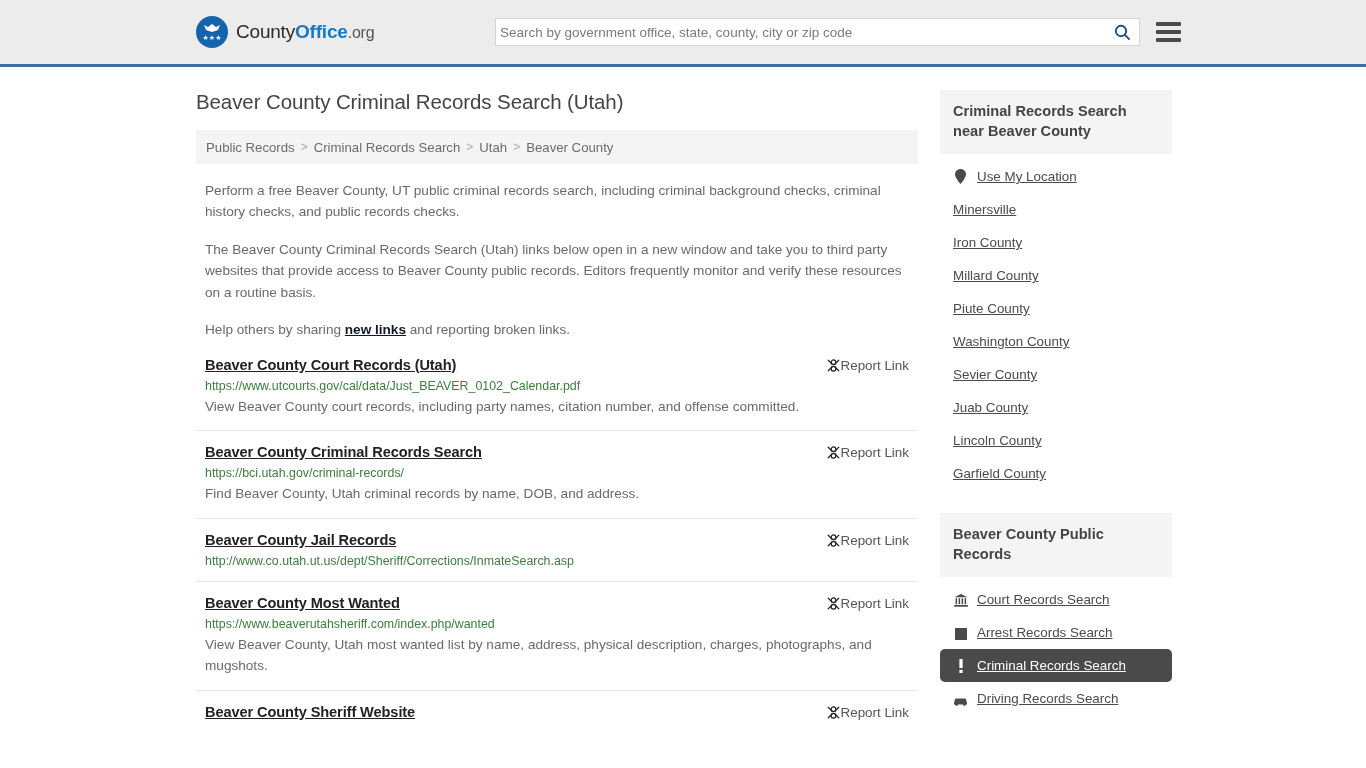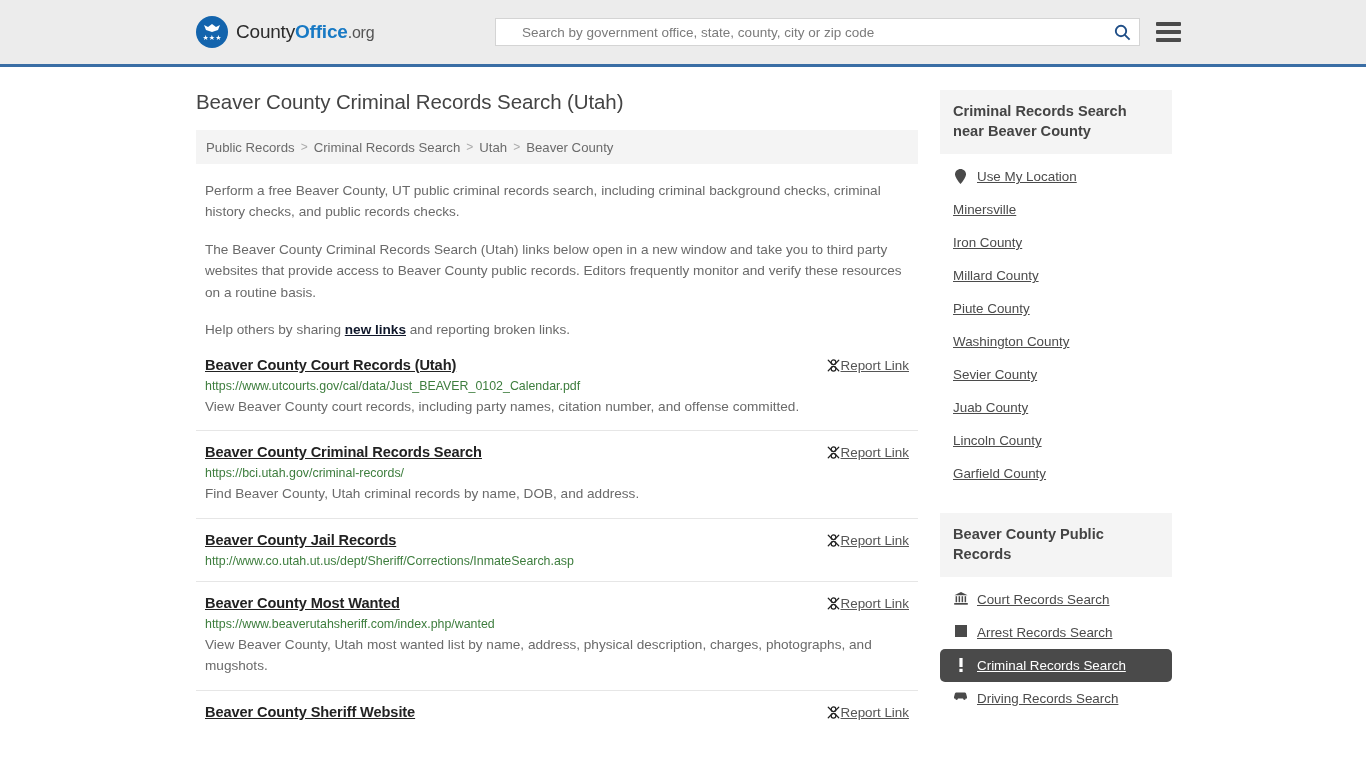--- a/index.html
+++ b/index.html
@@ -55,21 +55,21 @@
     display: flex;
     align-items: center;
   }
   .search-box {
     width: 645px;
     height: 28px;
     background: #fff;
     border: 1px solid #d4d4d4;
     display: flex;
     align-items: center;
-    padding: 0 6px 0 24px;
+    padding: 0 6px 0 2px;
   }
   .search-input {
     border: 0; outline: 0;
     flex: 1;
     font-size: 13.5px;
     color: #6f6f6f;
     font-family: "Liberation Sans", sans-serif;
     background: transparent;
   }
   .search-input::placeholder { color: #7b7b7b; }
@@ -156,21 +156,20 @@
   }
   .report-link {
     display: flex;
     align-items: center;
     gap: 0;
     font-size: 13.4px;
     color: #555;
     white-space: nowrap;
     cursor: pointer;
     padding-top: 1px;
-    text-decoration: underline;
   }
   .unlink-icon { display: block; }
   .link-url {
     font-size: 12.4px;
     color: #3d7d3d;
     margin-top: 6px;
     word-break: break-all;
   }
   .link-desc {
     font-size: 13.6px;
@@ -185,21 +184,21 @@
     background: #f4f4f4;
     padding: 12px 13px 13px 13px;
     font-size: 14.6px;
     font-weight: bold;
     color: #444;
     line-height: 1.34;
   }
   .card-body { padding: 6px 0 0 0; }
   .side-row {
     display: flex;
-    align-items: flex-start;
+    align-items: flex-end;
     gap: 9px;
     padding: 9px 13px;
     border-radius: 5px;
   }
   .side-row a {
     font-size: 13.4px;
     color: #4b4b4b;
     text-decoration: underline;
     cursor: pointer;
   }

